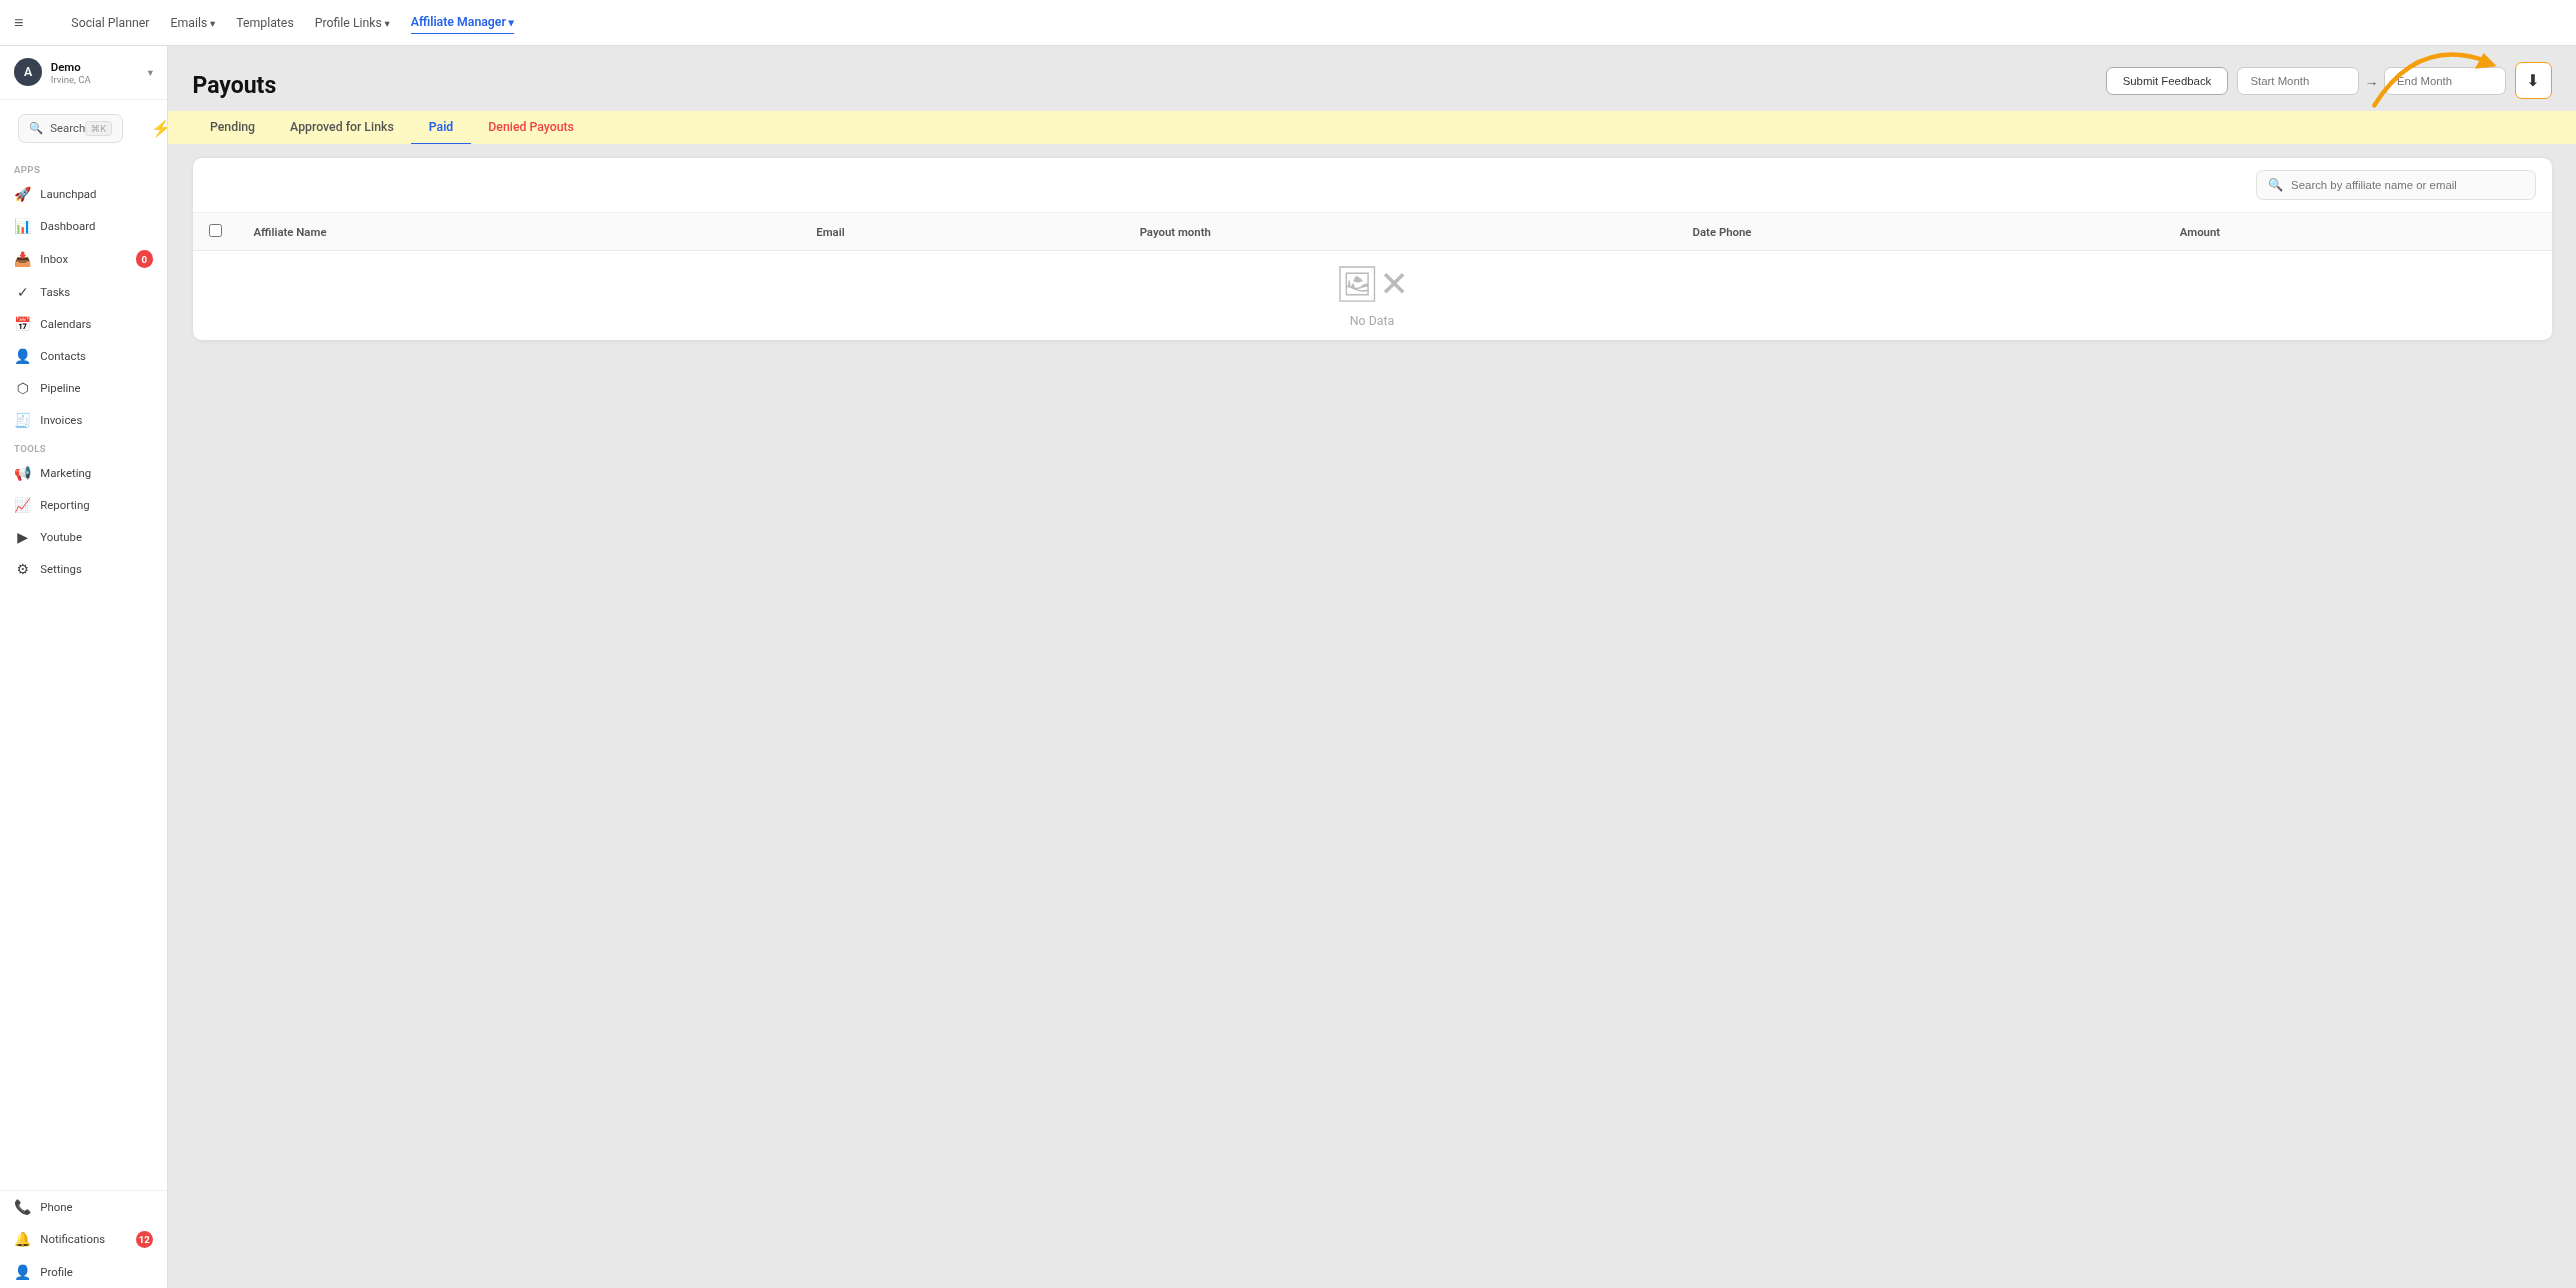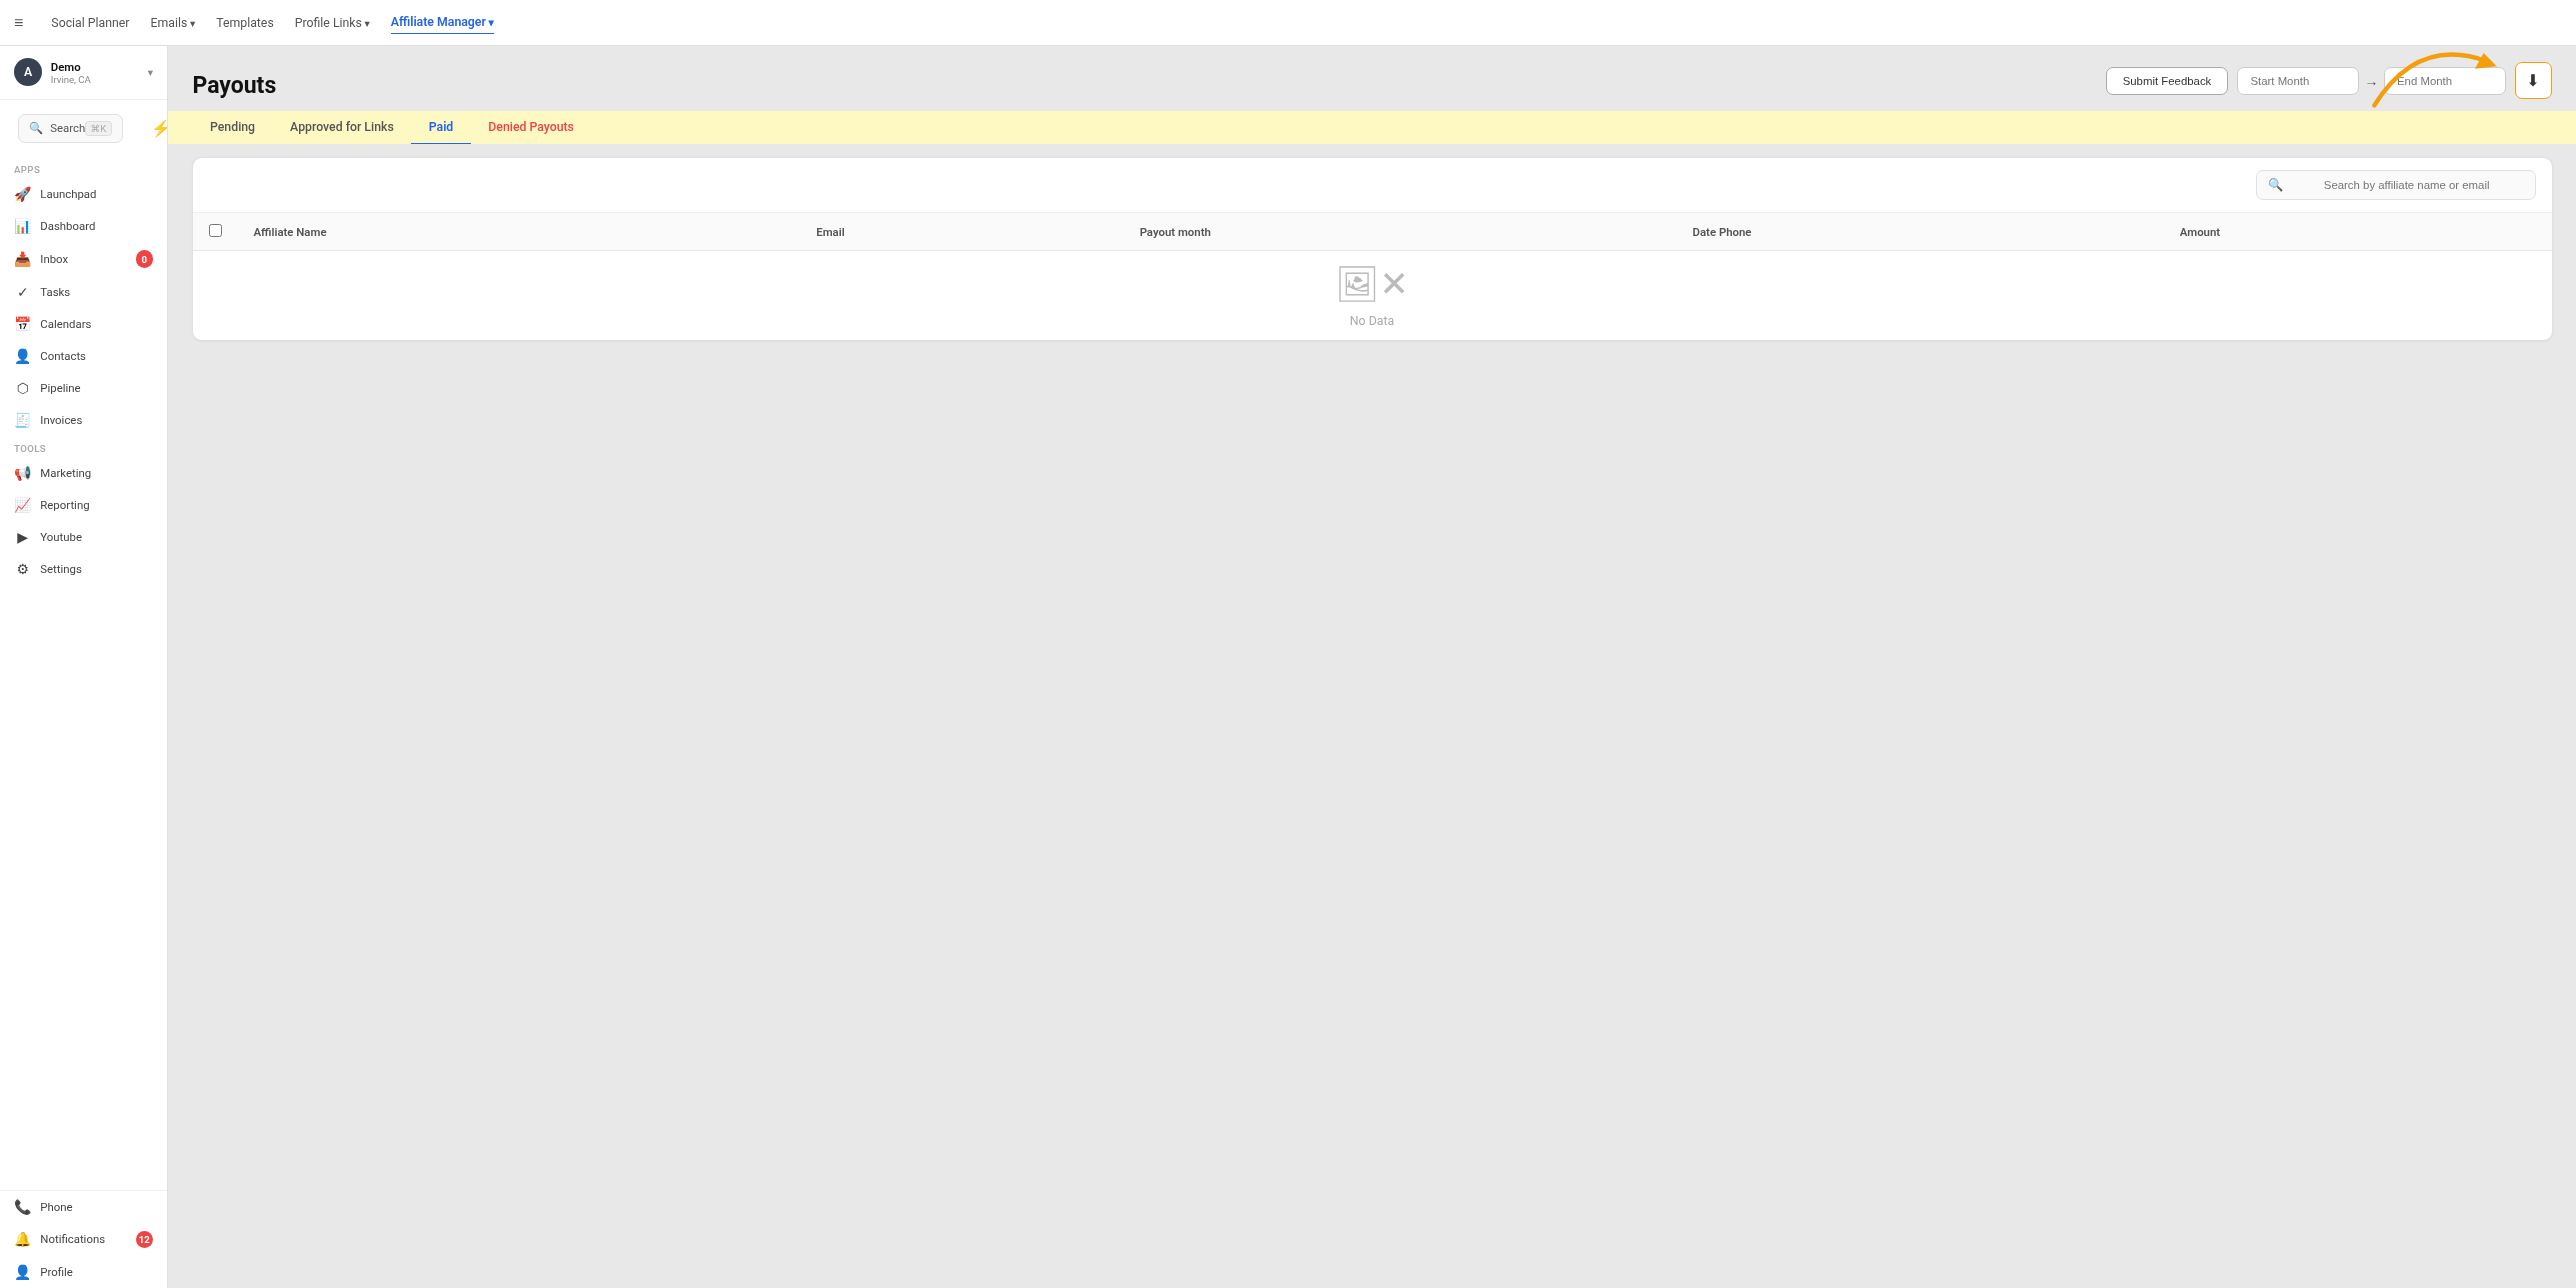--- a/index.html
+++ b/index.html
@@ -116,21 +116,21 @@
       display: flex; justify-content: flex-end; padding: 12.3px 16px;
       border-bottom: 0.9px solid #f0f0f0;
     }
     .table-search {
       display: flex; align-items: center; gap: 7px;
       border: 0.9px solid #e0e0e0; border-radius: 7px;
       padding: 7px 12.3px; background: #fafafa; width: 280px; cursor: text;
     }
     .table-search input {
       border: none; background: transparent; font-size: 11.4px; color: #888;
-      outline: none; width: 100%; text-align: center;
+      outline: none; width: 100%;
     }
 
     
     .data-table { width: 100%; border-collapse: collapse; }
     .data-table th {
       padding: 10.5px 16px; text-align: left; font-size: 11.4px; font-weight: 600;
       color: #555; background: #fafafa; border-bottom: 0.9px solid #e8e8e8;
     }
     .data-table th.checkbox-col { width: 35px; }
     .data-table td { padding: 12.3px 16px; font-size: 11.4px; color: #444; }
@@ -142,21 +142,21 @@
     .annotation-container {
       position: fixed; top: 17.5px; right: 53px; pointer-events: none; z-index: 1000;
     }
     .curved-arrow-svg { width: 175px; height: 105px; }
   </style>
 </head>
 <body>
 
 <div class="top-nav">
   <span class="hamburger">≡</span>
-  <div id="top-nav-links" style="display:flex;gap:21px;align-items:center;flex:1;">
+  <div id="top-nav-links" style="display:flex;gap:21px;align-items:center;flex:1;margin-left:20px;">
       <a class="nav-link">Social Planner</a>
       <a class="nav-link with-arrow">Emails</a>
       <a class="nav-link">Templates</a>
       <a class="nav-link with-arrow">Profile Links</a>
       <a class="nav-link active with-arrow">Affiliate Manager</a>
     </div>
 </div>
 
 <div class="layout">
 

